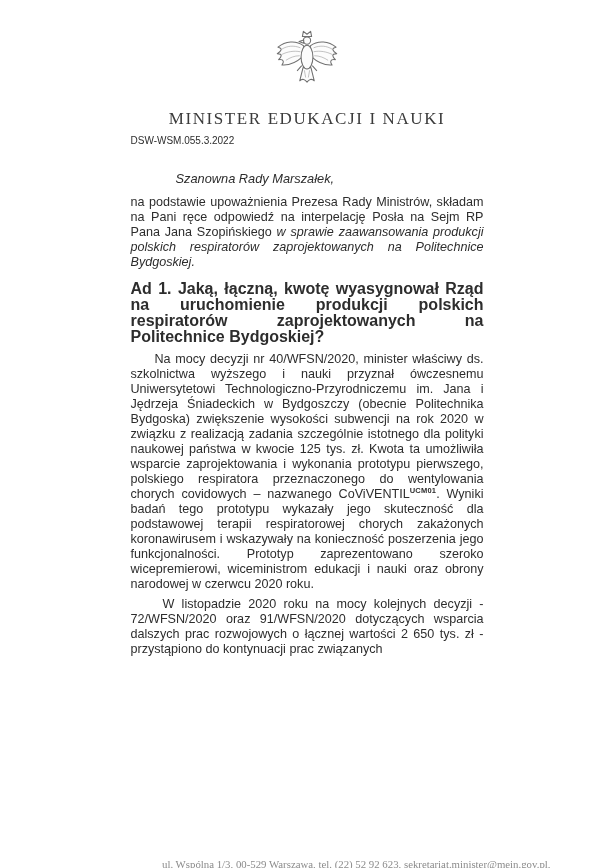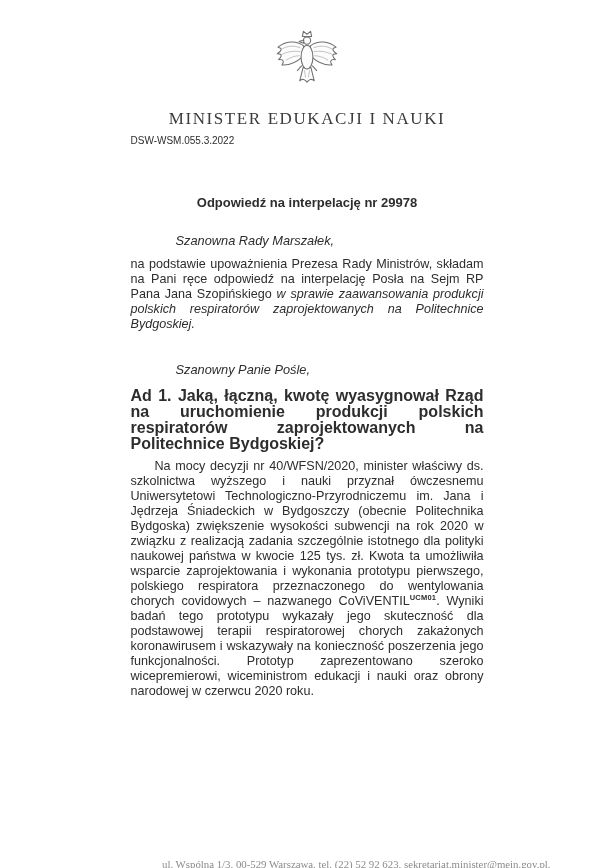--- a/index.html
+++ b/index.html
@@ -131,31 +131,30 @@
         <path d="M39,40 C31,40 24,43 18,47"></path>
         <path d="M46,62 L48,73 M54,62 L52,73"></path>
       </g>
     </svg>
 
     <div class="ministry">MINISTER EDUKACJI I NAUKI</div>
 
     <div class="ref-line">DSW-WSM.055.3.2022</div>
 
 
-    <div class="subject">Odpowiedź na interpelację nr 29978</div>
 
     <div class="salutation salutation-1">Szanowna Rady Marszałek,</div>
 
     <p class="body-p intro"><span>na podstawie upoważnienia Prezesa Rady Ministrów, składam na Pani ręce odpowiedź na interpelację Posła na Sejm RP Pana Jana Szopińskiego </span><span class="it">w sprawie zaawansowania produkcji polskich respiratorów zaprojektowanych na Politechnice Bydgoskiej.</span></p>
 
-    <div class="salutation salutation-2">Szanowny Panie Pośle,</div>
 
     <p class="question">Ad 1. Jaką, łączną, kwotę wyasygnował Rząd na uruchomienie produkcji polskich respiratorów zaprojektowanych na Politechnice Bydgoskiej?</p>
 
     <p class="body-p answer-1"><span>Na mocy decyzji nr 40/WFSN/2020, minister właściwy ds. szkolnictwa wyższego i nauki przyznał ówczesnemu Uniwersytetowi Technologiczno-Przyrodniczemu im. Jana i Jędrzeja Śniadeckich w Bydgoszczy (obecnie Politechnika Bydgoska) zwiększenie wysokości subwencji na rok 2020 w związku z realizacją zadania szczególnie istotnego dla polityki naukowej państwa w kwocie 125 tys. zł. Kwota ta umożliwiła wsparcie zaprojektowania i wykonania prototypu pierwszego, polskiego respiratora przeznaczonego do wentylowania chorych covidowych – nazwanego CoViVENTIL</span><sup class="mark">UCM01</sup><span>. Wyniki badań tego prototypu wykazały jego skuteczność dla podstawowej terapii respiratorowej chorych zakażonych koronawirusem i wskazywały na konieczność poszerzenia jego funkcjonalności. Prototyp zaprezentowano szeroko wicepremierowi, wiceministrom edukacji i nauki oraz obrony narodowej w czerwcu 2020 roku.</span></p>
 
+    <p class="body-p answer-2">W listopadzie 2020 roku na mocy kolejnych decyzji - 72/WFSN/2020 oraz 91/WFSN/2020 dotyczących wsparcia dalszych prac rozwojowych o łącznej wartości 2 650 tys. zł - przystąpiono do kontynuacji prac związanych</p>
 
   </div>
 
   <div class="footer">
     <div>ul. Wspólna 1/3, 00-529 Warszawa, tel. (22) 52 92 623, sekretariat.minister@mein.gov.pl,</div>
   </div>
 </div>
 
 </body></html>

